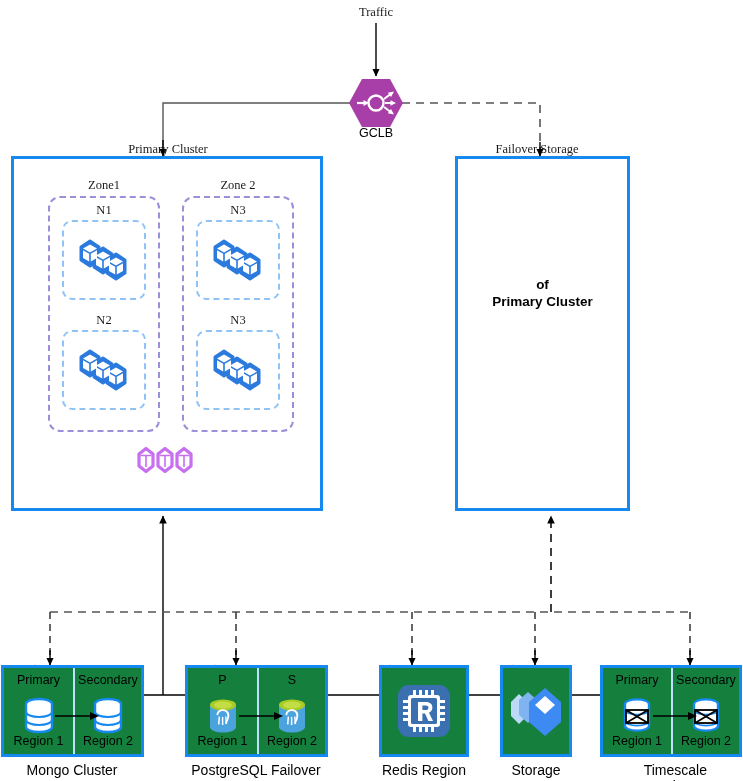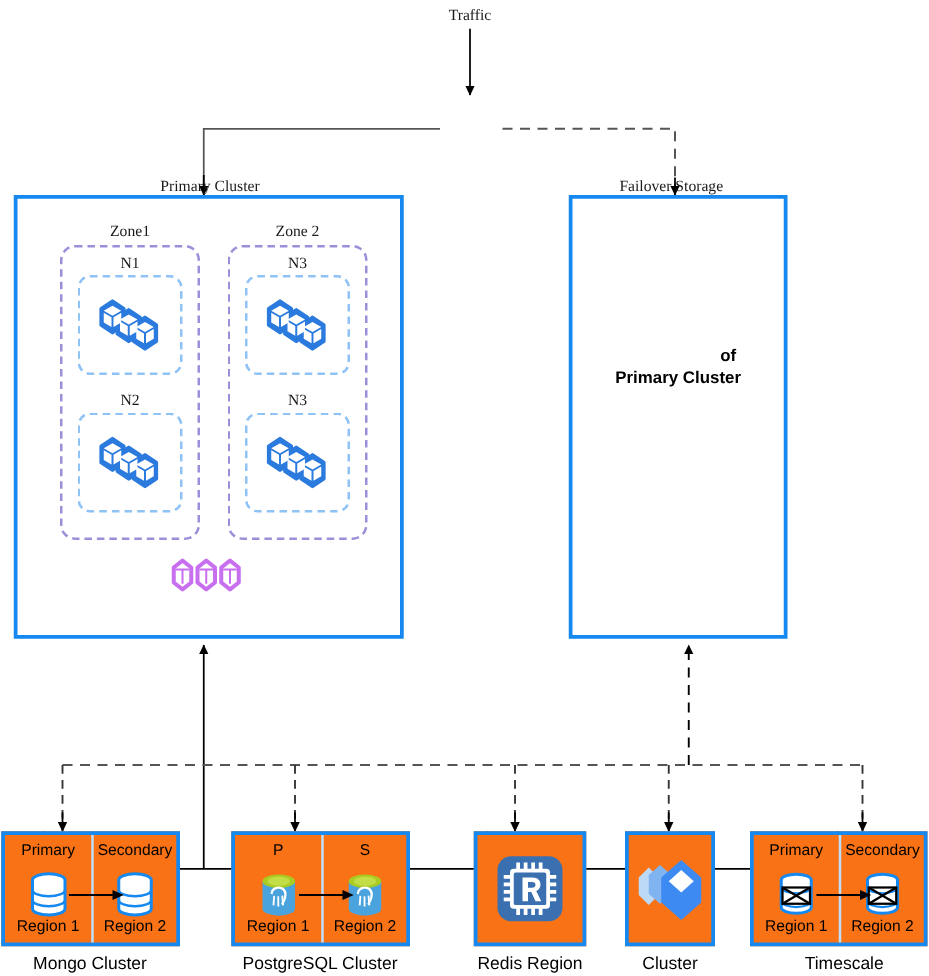--- a/index.html
+++ b/index.html
@@ -10,21 +10,21 @@
 
   .lbl{position:absolute;font-size:12.5px;line-height:14px;color:#1a1a1a;white-space:nowrap;font-family:Liberation Serif, serif;}
   .lbl.c{transform:translateX(-50%);text-align:center;}
 
   .cluster-box{position:absolute;border:3px solid #1589ef;background:#fff;box-sizing:border-box;}
   .zone-box{position:absolute;border:2px dashed #9a8fd8;border-radius:12px;box-sizing:border-box;background:transparent;}
   .node-box{position:absolute;border:2px dashed #8fc2f5;border-radius:10px;box-sizing:border-box;background:transparent;}
 
   .replica-text{position:absolute;width:100%;text-align:center;font-size:13.5px;font-weight:bold;line-height:17px;color:#000;}
 
-  .db-box{position:absolute;border:3px solid #1589ef;background:#f97316;box-sizing:border-box;}
+  .db-box{position:absolute;border:3px solid #1589ef;background:#15803d;box-sizing:border-box;}
   .db-split{position:absolute;top:0;bottom:0;width:2px;background:#bfe0fb;}
   .db-half{position:absolute;top:0;bottom:0;}
   .db-cap{position:absolute;width:100%;text-align:center;font-size:12.5px;top:5px;}
   .db-reg{position:absolute;width:100%;text-align:center;font-size:12.5px;bottom:6px;}
   .db-icon{position:absolute;left:50%;transform:translateX(-50%);top:28px;}
   .db-name{position:absolute;text-align:right;font-size:14px;transform:translateX(-50%);}
   .center-icon{position:absolute;left:50%;top:50%;transform:translate(-50%,-50%);}
   .gclb-wrap{position:absolute;}
   .gclb-cap{position:absolute;width:100%;text-align:center;font-size:12.5px;top:48px;}
 </style>
@@ -75,20 +75,35 @@
     <line x1="412" y1="612" x2="412" y2="658" stroke="#333" stroke-width="1.5" stroke-dasharray="7,5"></line>
     <line x1="412" y1="650" x2="412" y2="665" stroke="#000" stroke-width="1.4" marker-end="url(#ah)"></line>
     <line x1="535" y1="612" x2="535" y2="658" stroke="#333" stroke-width="1.5" stroke-dasharray="7,5"></line>
     <line x1="535" y1="650" x2="535" y2="665" stroke="#000" stroke-width="1.4" marker-end="url(#ah)"></line>
     <line x1="690" y1="612" x2="690" y2="658" stroke="#333" stroke-width="1.5" stroke-dasharray="7,5"></line>
     <line x1="690" y1="650" x2="690" y2="665" stroke="#000" stroke-width="1.4" marker-end="url(#ah)"></line>
   </svg>
 
   <div class="lbl c" style="left:376px;top:5px;">Traffic</div>
 
+  <div class="gclb-wrap" style="left:348px;top:78px;width:56px;height:70px;">
+    <svg width="56" height="50" viewBox="0 0 56 50">
+      <polygon points="14,1 42,1 55,25 42,49 14,49 1,25" fill="#a83fa8"></polygon>
+      <circle cx="28" cy="25" r="7.5" fill="none" stroke="#fff" stroke-width="2.4"></circle>
+      <line x1="9" y1="25" x2="18" y2="25" stroke="#fff" stroke-width="2.2"></line>
+      <polygon points="21,25 15.5,22 15.5,28" fill="#fff"></polygon>
+      <line x1="37" y1="25" x2="46" y2="25" stroke="#fff" stroke-width="2"></line>
+      <polygon points="48,25 42.5,22.3 42.5,27.7" fill="#fff"></polygon>
+      <line x1="36" y1="21" x2="44" y2="15" stroke="#fff" stroke-width="2"></line>
+      <polygon points="46,13.5 39.8,14.8 43,19" fill="#fff"></polygon>
+      <line x1="36" y1="29" x2="44" y2="35" stroke="#fff" stroke-width="2"></line>
+      <polygon points="46,36.5 39.8,35.2 43,31" fill="#fff"></polygon>
+    </svg>
+    <div class="gclb-cap">GCLB</div>
+  </div>
 
   <div class="lbl c" style="left:168px;top:142px;">Primary Cluster</div>
   <div class="cluster-box" style="left:11px;top:156px;width:312px;height:355px;"></div>
 
   <div class="lbl c" style="left:104px;top:178px;">Zone1</div>
   <div class="zone-box" style="left:48px;top:196px;width:112px;height:236px;"></div>
 
   <div class="lbl c" style="left:104px;top:203px;">N1</div>
   <div class="node-box" style="left:62px;top:220px;width:84px;height:80px;">
     <svg class="center-icon" width="64" height="52" viewBox="0 0 64 52">
@@ -191,21 +206,21 @@
         <path d="M8.5,11.5 L19.5,11.5 M14,11.5 L14,23"></path>
         <path d="M27.5,11.5 L38.5,11.5 M33,11.5 L33,23"></path>
         <path d="M46.5,11.5 L57.5,11.5 M52,11.5 L52,23"></path>
       </g>
     </svg>
   </div>
 
   <div class="lbl c" style="left:537px;top:142px;">Failover Storage</div>
   <div class="cluster-box" style="left:455px;top:156px;width:175px;height:355px;">
     <div style="position:absolute;left:0;right:0;top:117px;">
-      <div class="replica-text" style="position:static;padding-left:40px;">of</div>
+      <div class="replica-text" style="position:static;">of</div>
       <div class="replica-text" style="position:static;">Primary Cluster</div>
     </div>
   </div>
 
   <div class="db-box" style="left:1px;top:665px;width:143px;height:92px;">
     <div class="db-split" style="left:69px;"></div>
     <div class="db-half" style="left:0;width:69px;">
       <div class="db-cap">Primary</div>
       <svg class="db-icon" width="42" height="40" viewBox="0 0 42 40">
         <g stroke="#1589ef" stroke-width="2.4" fill="#fff">
@@ -270,21 +285,21 @@
           <path d="M22.1,20.6 l1.4,-0.2 l0.7,7.7 l-1.5,0.2 z"></path>
         </g>
       </svg>
       <div class="db-reg">Region 2</div>
     </div>
     <svg style="position:absolute;left:51px;top:42px;" width="46" height="12" viewBox="0 0 46 12">
       <line x1="0" y1="6" x2="38" y2="6" stroke="#000" stroke-width="1.5"></line>
       <polygon points="44,6 35,2 35,10" fill="#000"></polygon>
     </svg>
   </div>
-  <div class="db-name" style="left:256px;top:762px;">PostgreSQL Cluster</div>
+  <div class="db-name" style="left:256px;top:762px;">PostgreSQL Failover</div>
 
   <div class="db-box" style="left:379px;top:665px;width:90px;height:92px;">
     <svg class="center-icon" width="62" height="62" viewBox="0 0 62 62">
       <rect x="5" y="5" width="52" height="52" rx="11" fill="#3a6fb0"></rect>
       <g fill="#ffffff">
         <rect x="15" y="15" width="32" height="32" rx="3"></rect>
       </g>
       <g fill="#3a6fb0">
         <rect x="18" y="18" width="26" height="26" rx="1.5"></rect>
       </g>
@@ -320,21 +335,21 @@
       </g>
       <g fill="#7fb4f0">
         <polygon points="14,18 23,10 32,18 32,33 23,41 14,33"></polygon>
       </g>
       <g fill="#3d8bf2">
         <polygon points="24,20 40,6 56,20 56,40 40,54 24,40"></polygon>
       </g>
       <polygon points="40,14 50,23 40,32 30,23" fill="#ffffff"></polygon>
     </svg>
   </div>
-  <div class="db-name" style="left:536px;top:762px;">Cluster</div>
+  <div class="db-name" style="left:536px;top:762px;">Storage</div>
 
   <div class="db-box" style="left:600px;top:665px;width:142px;height:92px;">
     <div class="db-split" style="left:68px;"></div>
     <div class="db-half" style="left:0;width:68px;">
       <div class="db-cap">Primary</div>
       <svg class="db-icon" width="40" height="40" viewBox="0 0 40 40">
         <g stroke="#1589ef" stroke-width="2.4" fill="#fff">
           <ellipse cx="20" cy="8" rx="12" ry="4.6"></ellipse>
           <path d="M8,8 L8,30 a12,4.6 0 0 0 24,0 L32,8"></path>
         </g>

